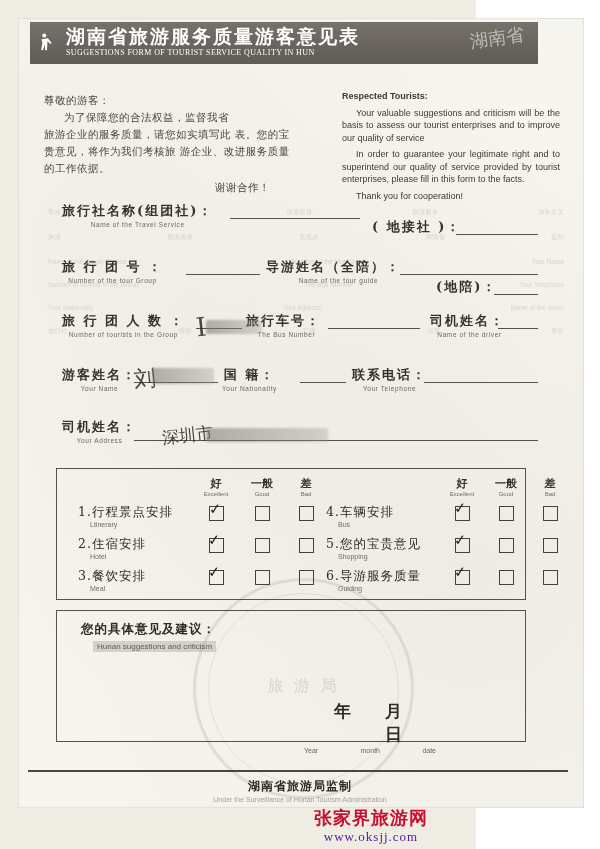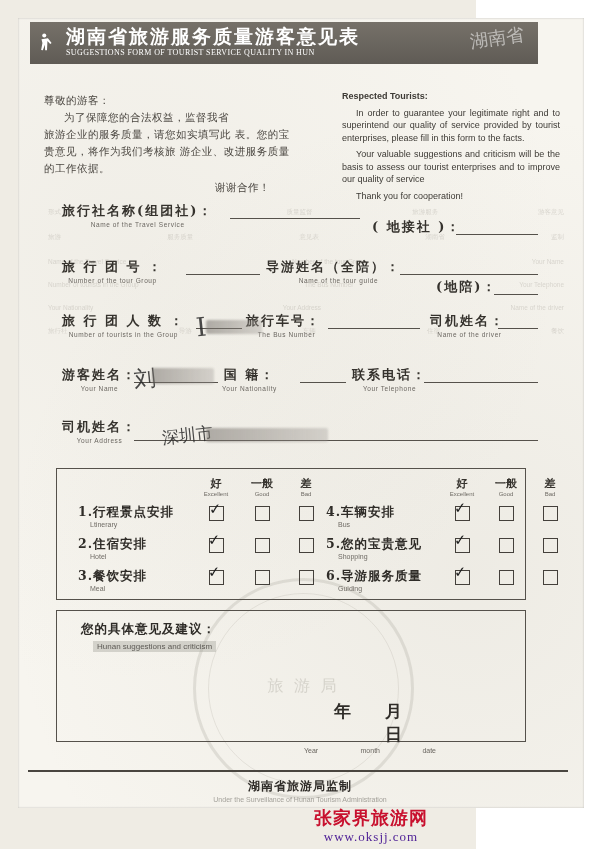--- a/index.html
+++ b/index.html
@@ -216,21 +216,21 @@
     font-family: "DejaVu Serif", serif;
     text-align: center;
     width: 44px;
   }
   .rh .cn { font-size: 11px; font-weight: bold; color: #35322d; }
   .rh .en { font-size: 6px; color: #6f6b65; font-family: "Liberation Sans", sans-serif; }
   .ritem {
     position: absolute;
     font-family: "DejaVu Serif", serif;
   }
-  .ritem .cn { font-size: 12.5px; font-weight: bold; color: #2f2c28; letter-spacing: 1px; white-space: nowrap;}
+  .ritem .cn { font-size: 12.5px; font-weight: normal; color: #2f2c28; letter-spacing: 1px; white-space: nowrap;}
   .ritem .en { font-size: 7px; color: #6f6b65; font-family: "Liberation Sans", sans-serif; margin-left: 12px;}
   .cbox {
     position: absolute;
     width: 13px;
     height: 13px;
     border: 1px solid #44403b;
   }
   .tick {
     position: absolute;
     font-size: 15px;
@@ -411,22 +411,22 @@
     <span>尊敬的游客：</span>
     <span class="ind">为了保障您的合法权益，监督我省</span>
     <span>旅游企业的服务质量，请您如实填写此</span>
     <span>表。您的宝贵意见，将作为我们考核旅</span>
     <span>游企业、改进服务质量的工作依据。</span>
     <span class="sign">谢谢合作！</span>
   </div>
 
   <div class="intro-en">
     <p><b>Respected Tourists:</b></p>
+    <p class="ind">Your valuable suggestions and criticism will be the basis to assess our tourist enterprises and to improve our quality of service</p>
     <p class="ind">In order to guarantee your legitimate right and to superintend our quality of service provided by tourist enterprises, please fill in this form to the facts.</p>
-    <p class="ind">Your valuable suggestions and criticism will be the basis to assess our tourist enterprises and to improve our quality of service</p>
     <p class="ind">Thank you for cooperation!</p>
   </div>
 
   <div class="field" style="left:62px; top:202px;">
     <div class="f-cn">旅行社名称(组团社)：</div>
     <div class="f-en">Name  of  the  Travel  Service</div>
   </div>
   <div class="uline" style="left:230px; top:218px; width:130px;"></div>
   <div class="field" style="left:372px; top:218px;">
     <div class="f-cn">( 地接社 )：</div>

